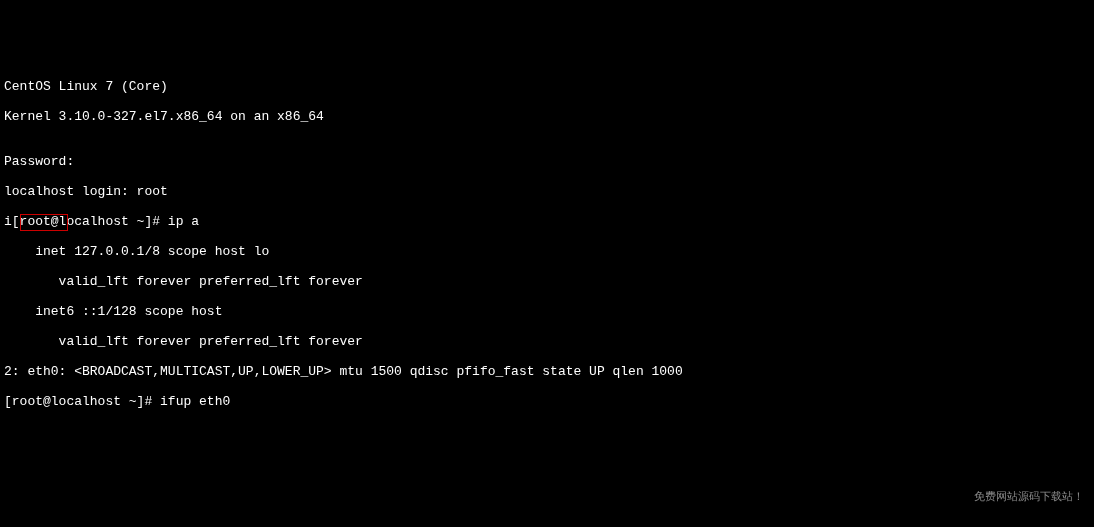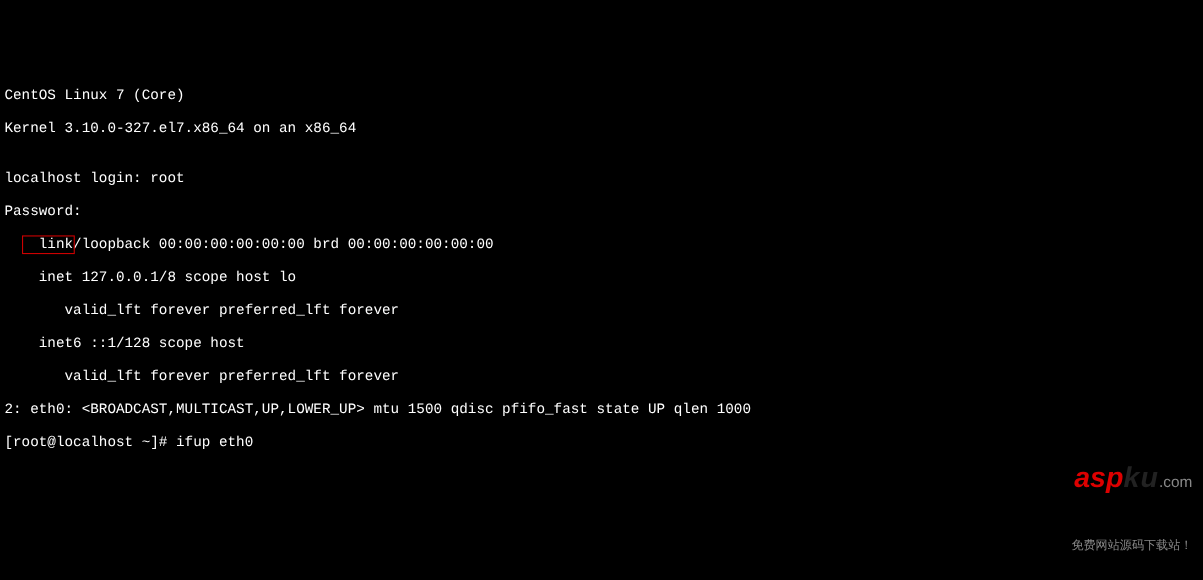--- a/index.html
+++ b/index.html
@@ -41,23 +41,23 @@
   </style>
 </head>
 <body>
 
 
 
 <div>
 <div class="line">CentOS Linux 7 (Core)</div>
 <div class="line">Kernel 3.10.0-327.el7.x86_64 on an x86_64</div>
 <div class="line"></div>
+<div class="line">Password:</div>
 <div class="line">localhost login: root</div>
-<div class="line">Password:</div>
-<div class="line">    link/loopback 00:00:00:00:00:00 brd 00:00:00:00:00:00</div>
+<div class="line">i[root@localhost ~]# ip a</div>
 <div class="line">    inet 127.0.0.1/8 scope host lo</div>
 <div class="line">       valid_lft forever preferred_lft forever</div>
 <div class="line">    inet6 ::1/128 scope host</div>
 <div class="line">       valid_lft forever preferred_lft forever</div>
 <div class="line">2: eth0: &lt;BROADCAST,MULTICAST,UP,LOWER_UP&gt; mtu 1500 qdisc pfifo_fast state UP qlen 1000</div>
 <div class="line">[root@localhost ~]# ifup eth0</div>
 
 
 
 
@@ -71,20 +71,17 @@
 
 
 
 
 
 </div>
 
 <div class="highlight-box" style="left:20px; top:214px; width:48px; height:17px;"></div>
 
 <div class="watermark">
-  <div class="brand">
-    <span class="red">asp</span><span class="black">ku</span><span class="com">.com</span>
-  </div>
   <div class="tagline">免费网站源码下载站！</div>
 </div>
 
 
 
 
 </body></html>

